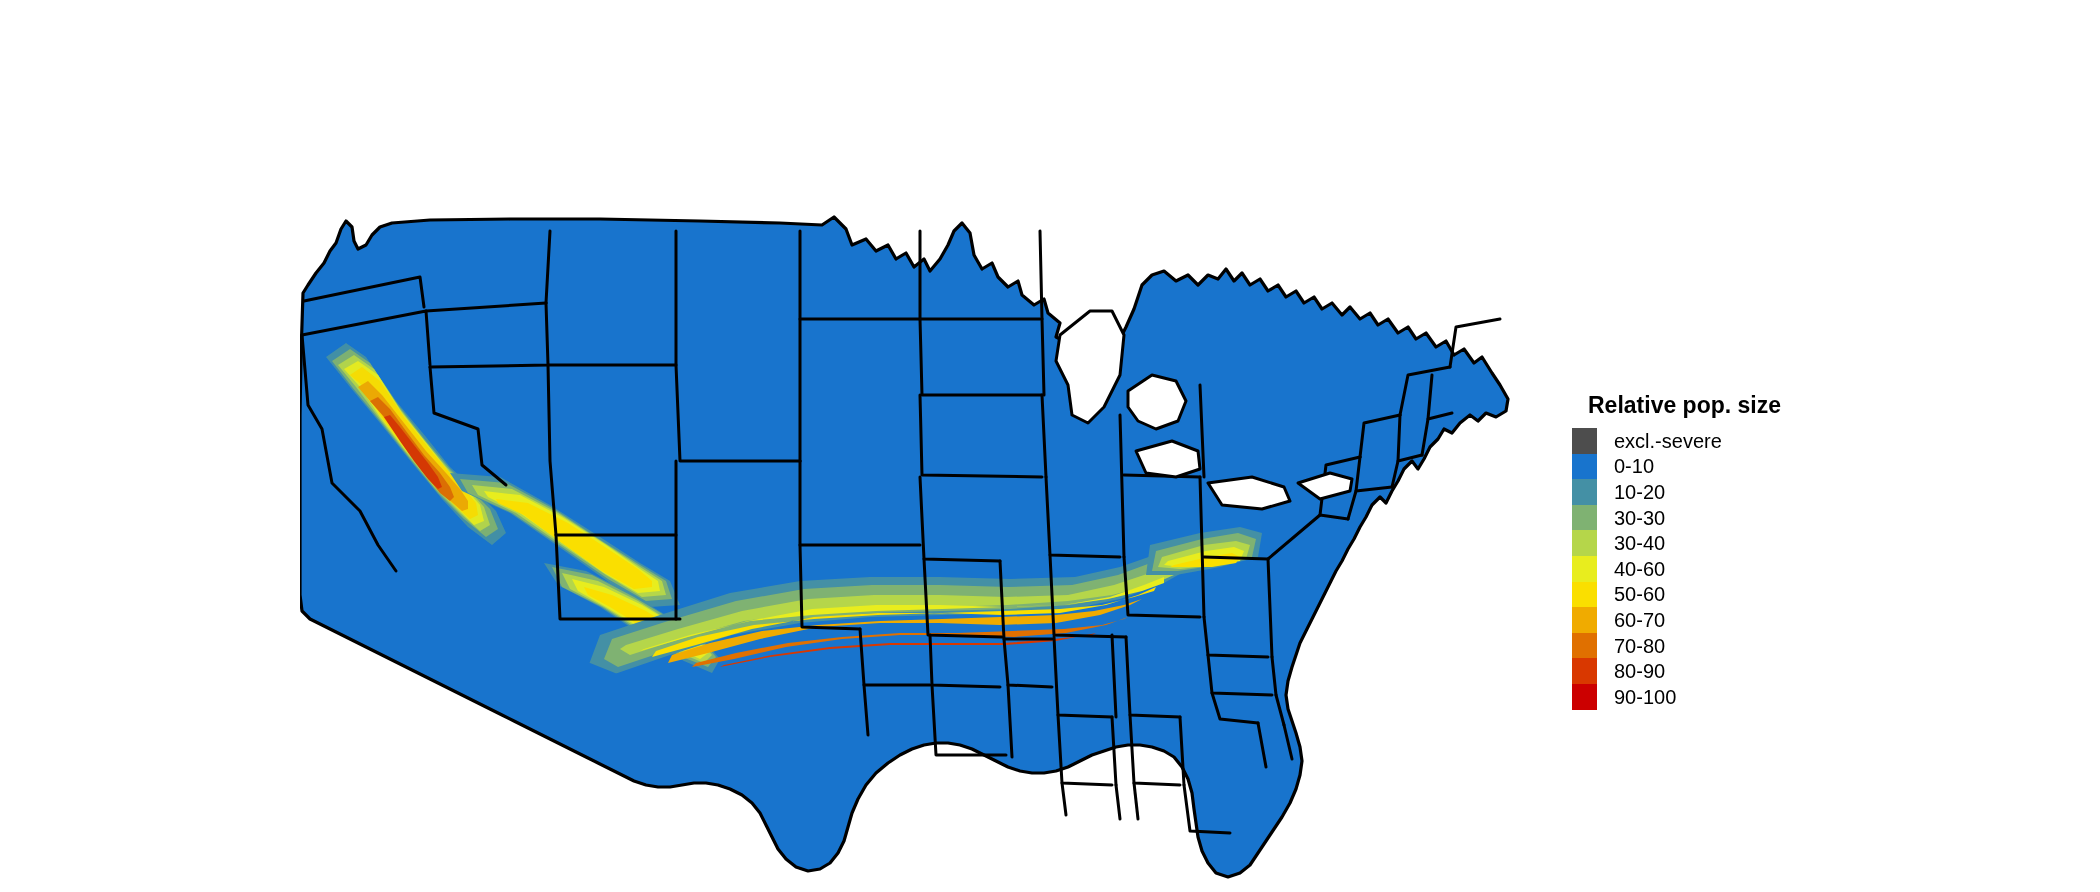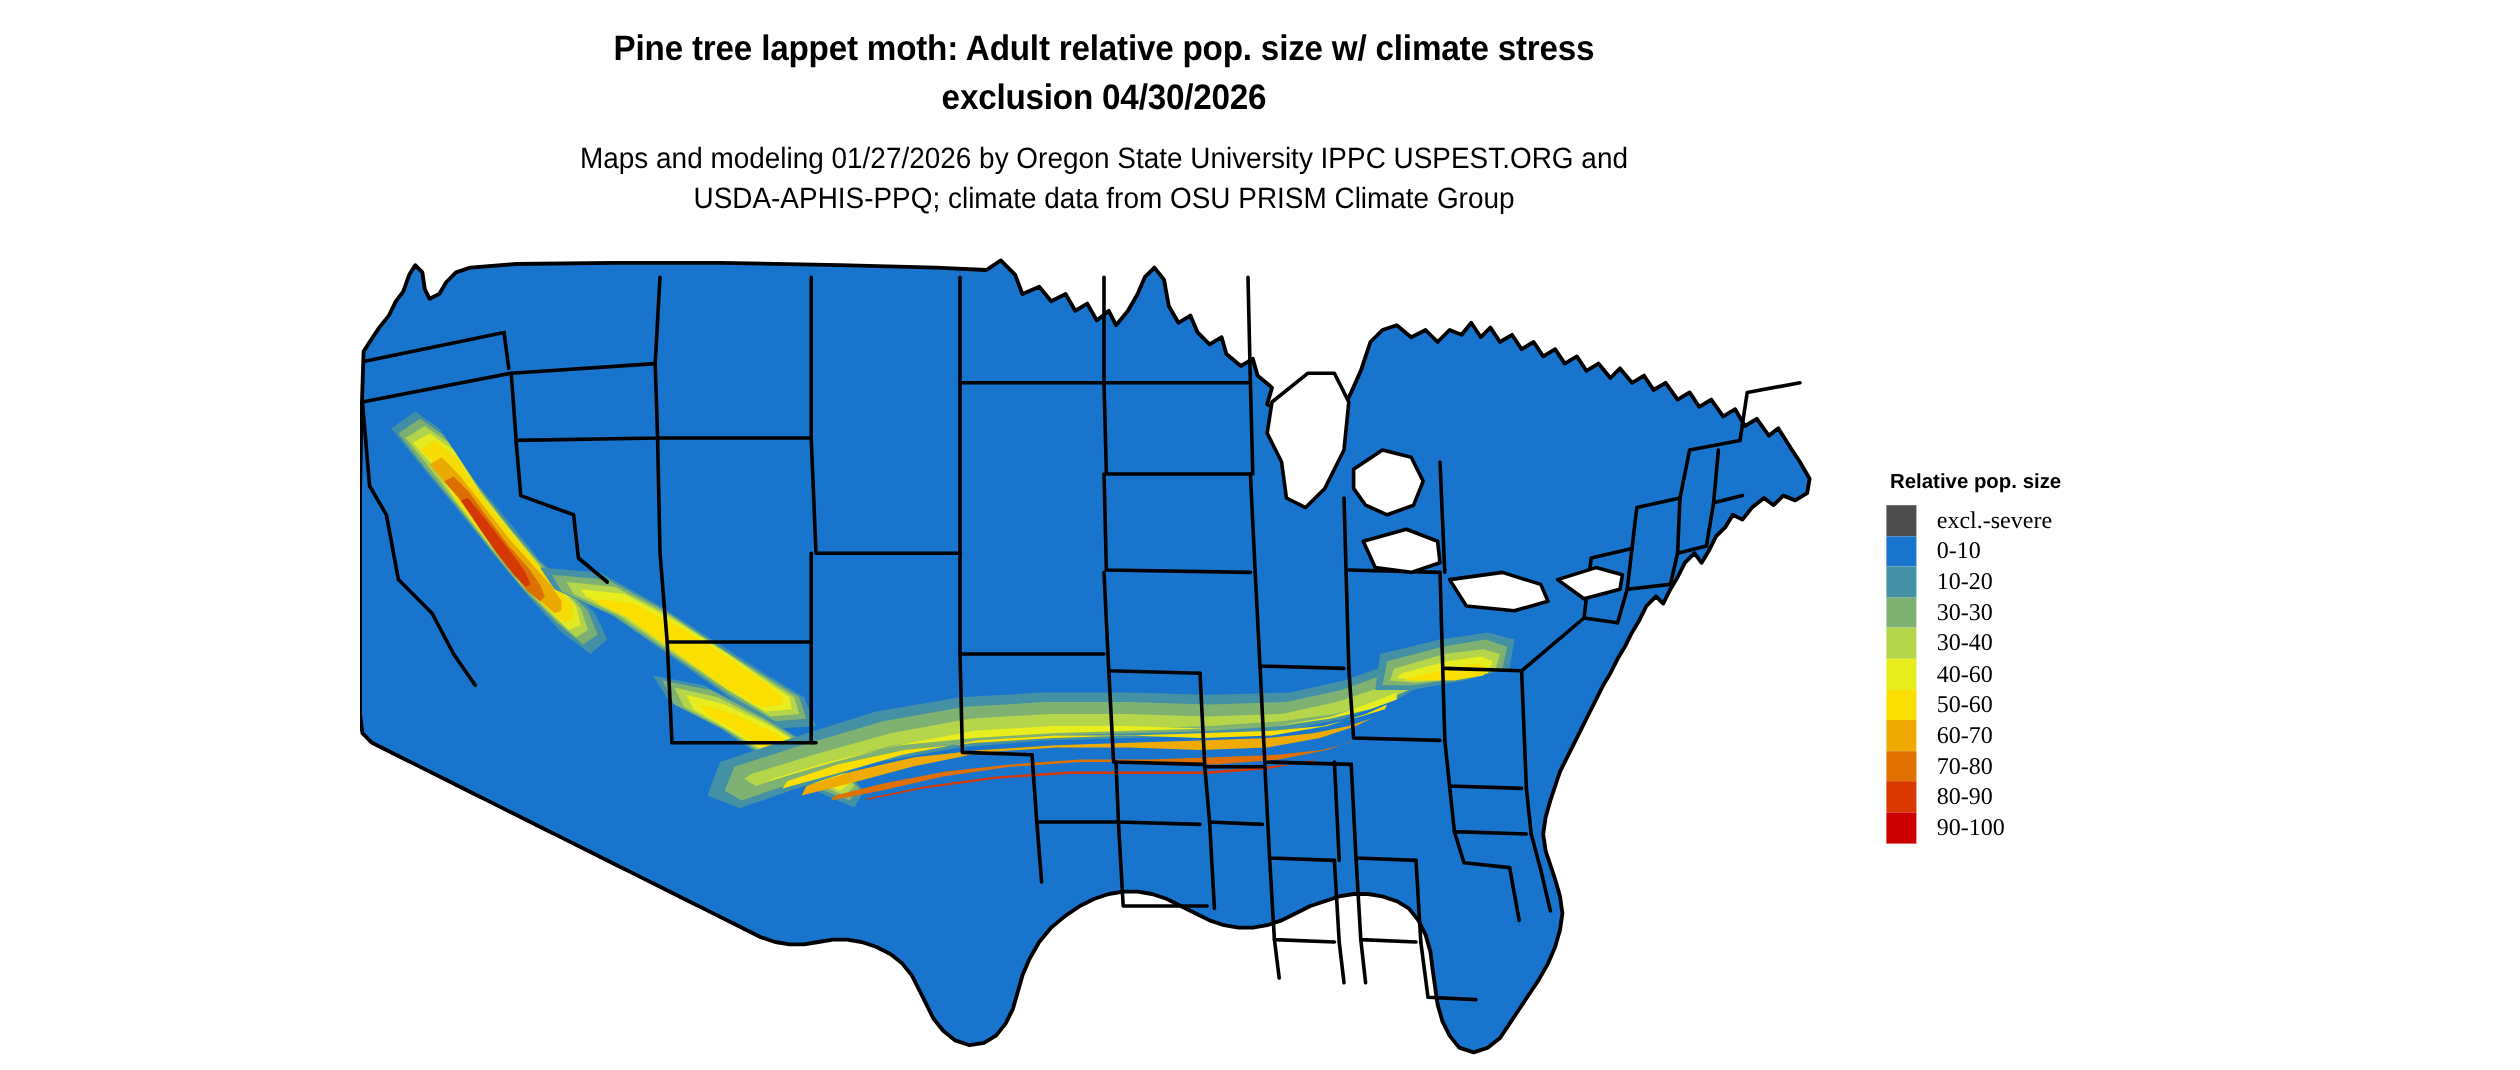--- a/index.html
+++ b/index.html
@@ -65,56 +65,50 @@
 
   
   #legend {
     position: absolute;
     left: 1572px;
     top: 392px;
   }
   .legend-title {
     font-family: "Liberation Sans", sans-serif;
     font-weight: bold;
-    font-size: 17px;
+    font-size: 23px;
     color: #000000;
-    margin: 0 0 9px 3px;
+    margin: 0 0 9px 16px;
     white-space: nowrap;
   }
   .legend-rows { position: relative; }
   .legend-row {
     display: flex;
     align-items: center;
     height: 25.6px;
   }
   .legend-swatch {
     width: 25px;
     height: 25.6px;
     flex: 0 0 25px;
   }
   .legend-label {
     margin-left: 17px;
-    font-family: Liberation Serif, serif;
+    font-family: Liberation Sans, sans-serif;
     font-size: 20px;
     color: #000000;
     white-space: nowrap;
     line-height: 1;
   }
 </style>
 </head>
 <body>
 
 <div id="page">
 
-  <div class="title-block">
-    <div class="main-title">Pine tree lappet moth: Adult relative pop. size w/ climate stress
-exclusion 04/30/2026</div>
-    <div class="sub-title">Maps and modeling 01/27/2026 by Oregon State University IPPC USPEST.ORG and
-USDA-APHIS-PPQ; climate data from OSU PRISM Climate Group</div>
-  </div>
 
   <div id="map-area">
     <svg id="map-svg" viewBox="0 0 1250 665" xmlns="http://www.w3.org/2000/svg">
       <defs>
 
         <linearGradient id="bandgrad" x1="0" y1="0" x2="0" y2="1">
           <stop offset="0%" stop-color="#4490a5"></stop>
           <stop offset="16%" stop-color="#7fb272"></stop>
           <stop offset="33%" stop-color="#b5d64a"></stop>
           <stop offset="48%" stop-color="#e8ed1e"></stop>

